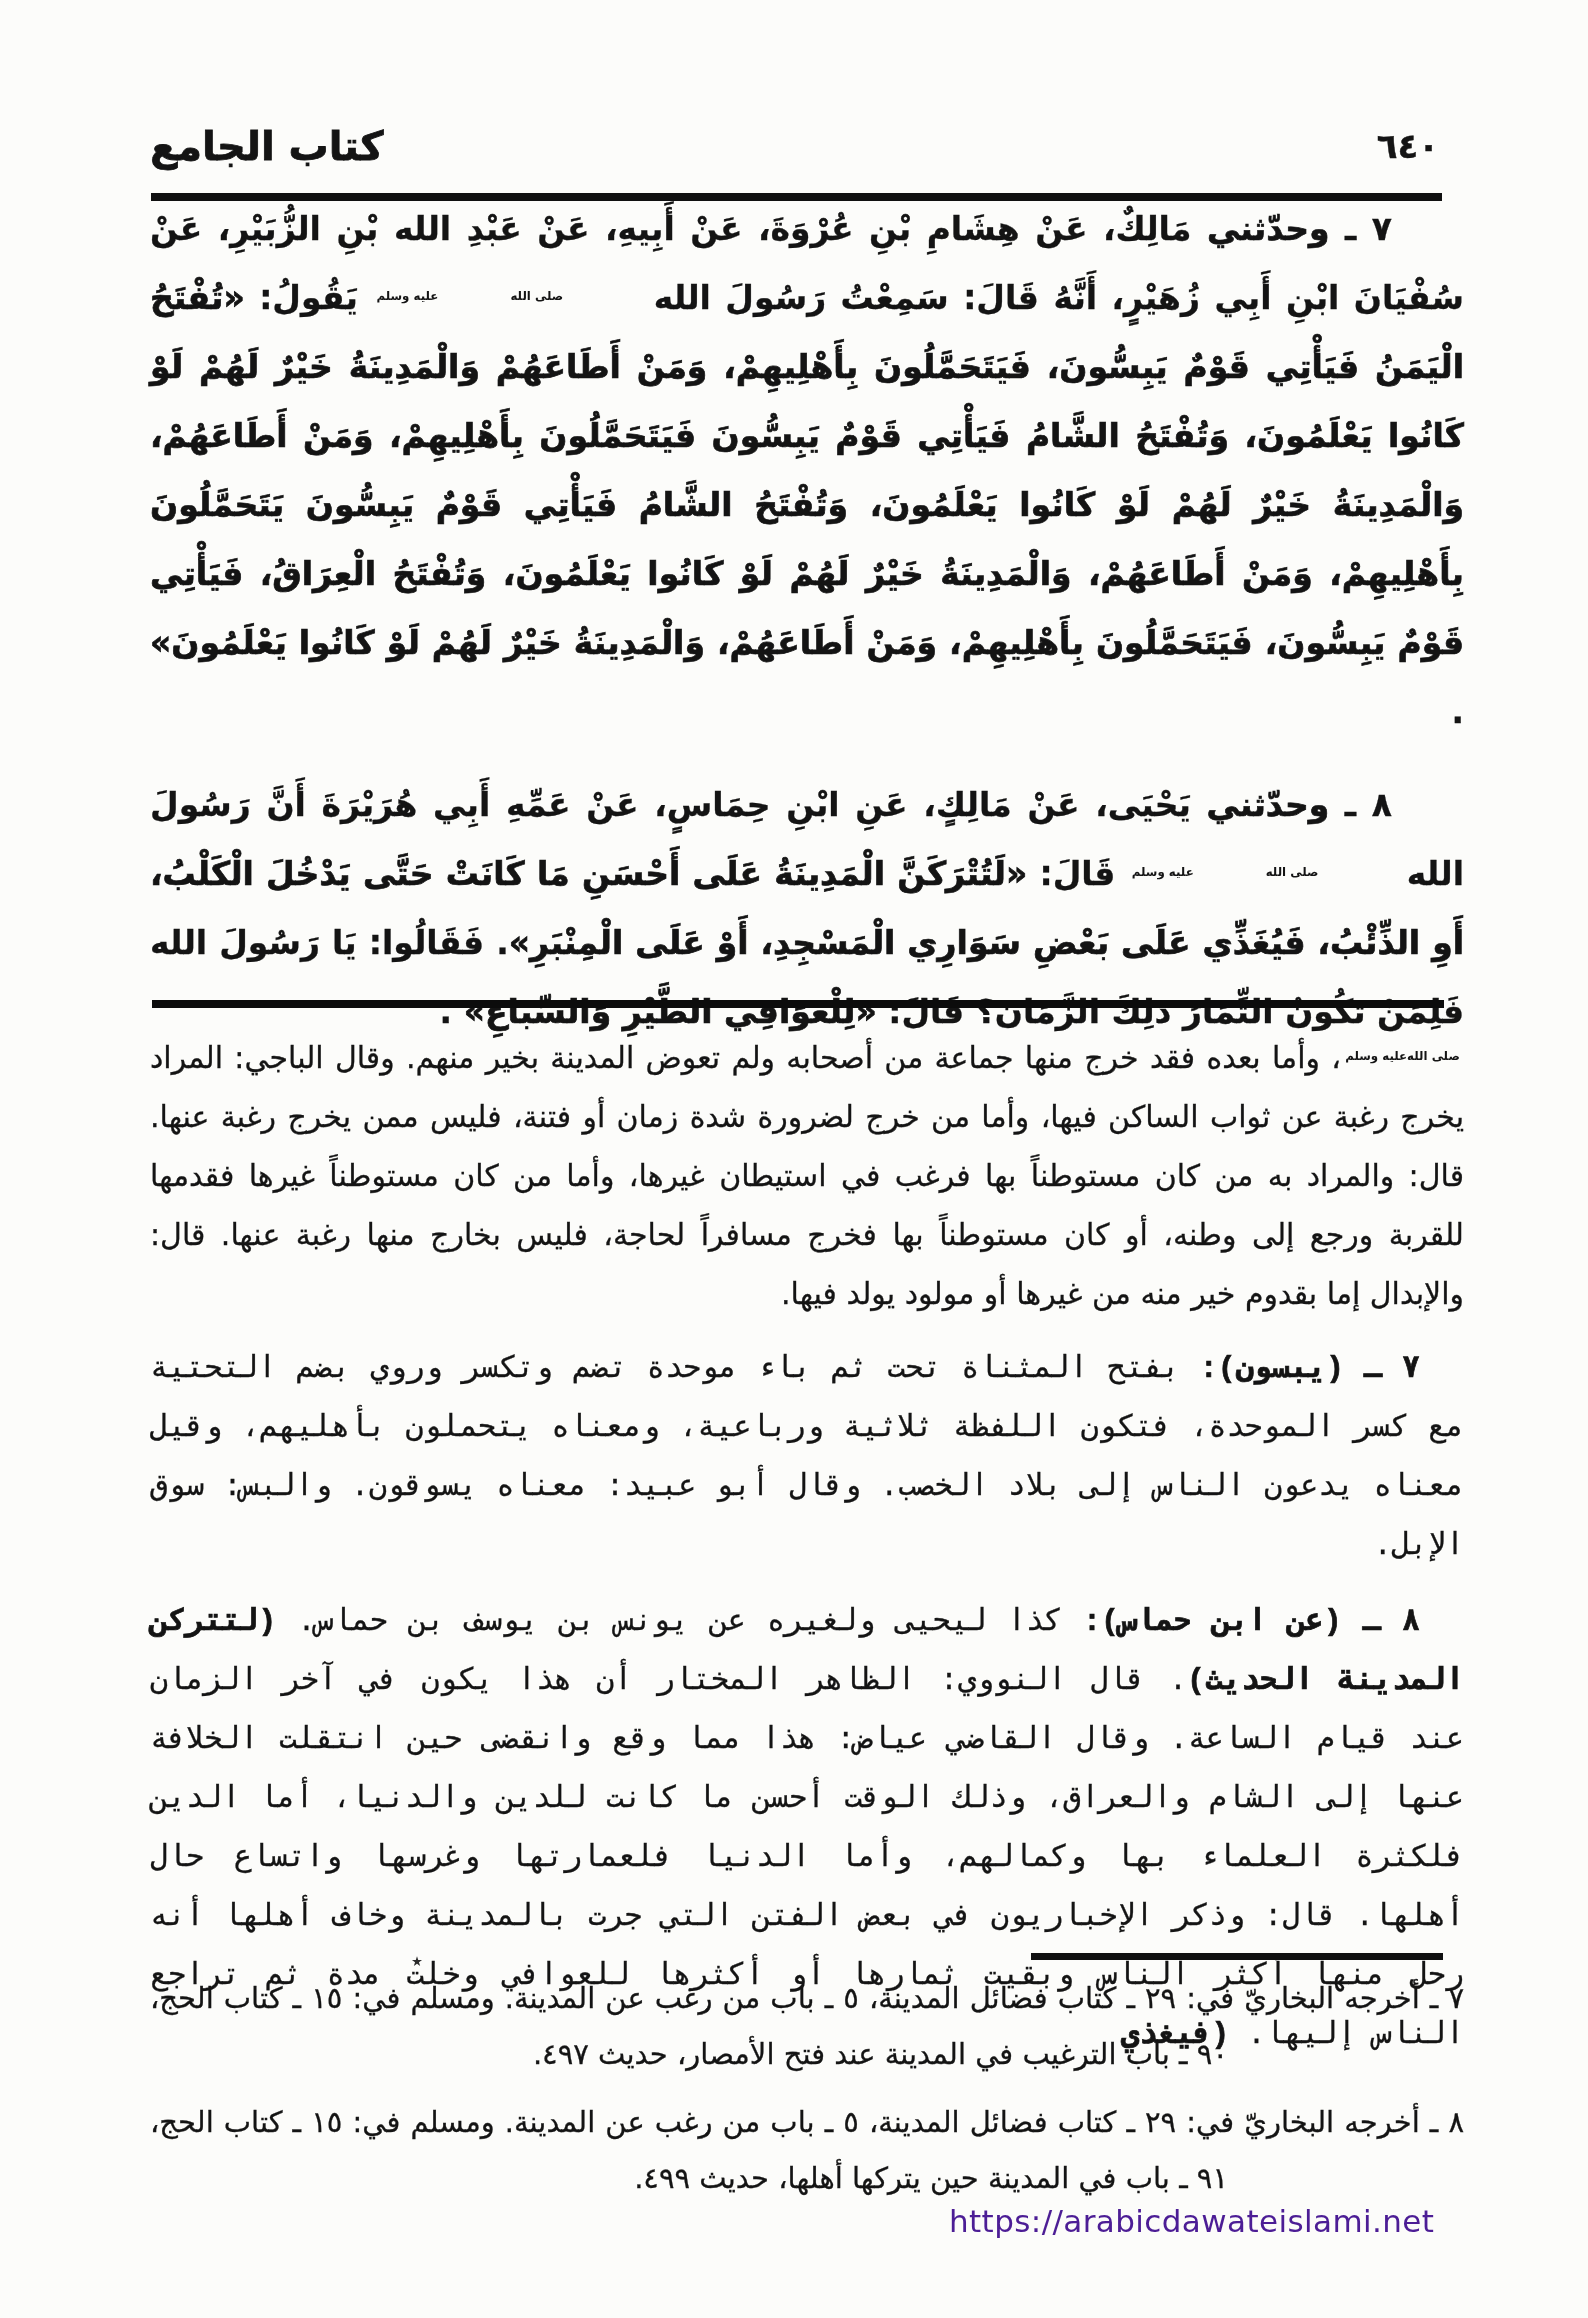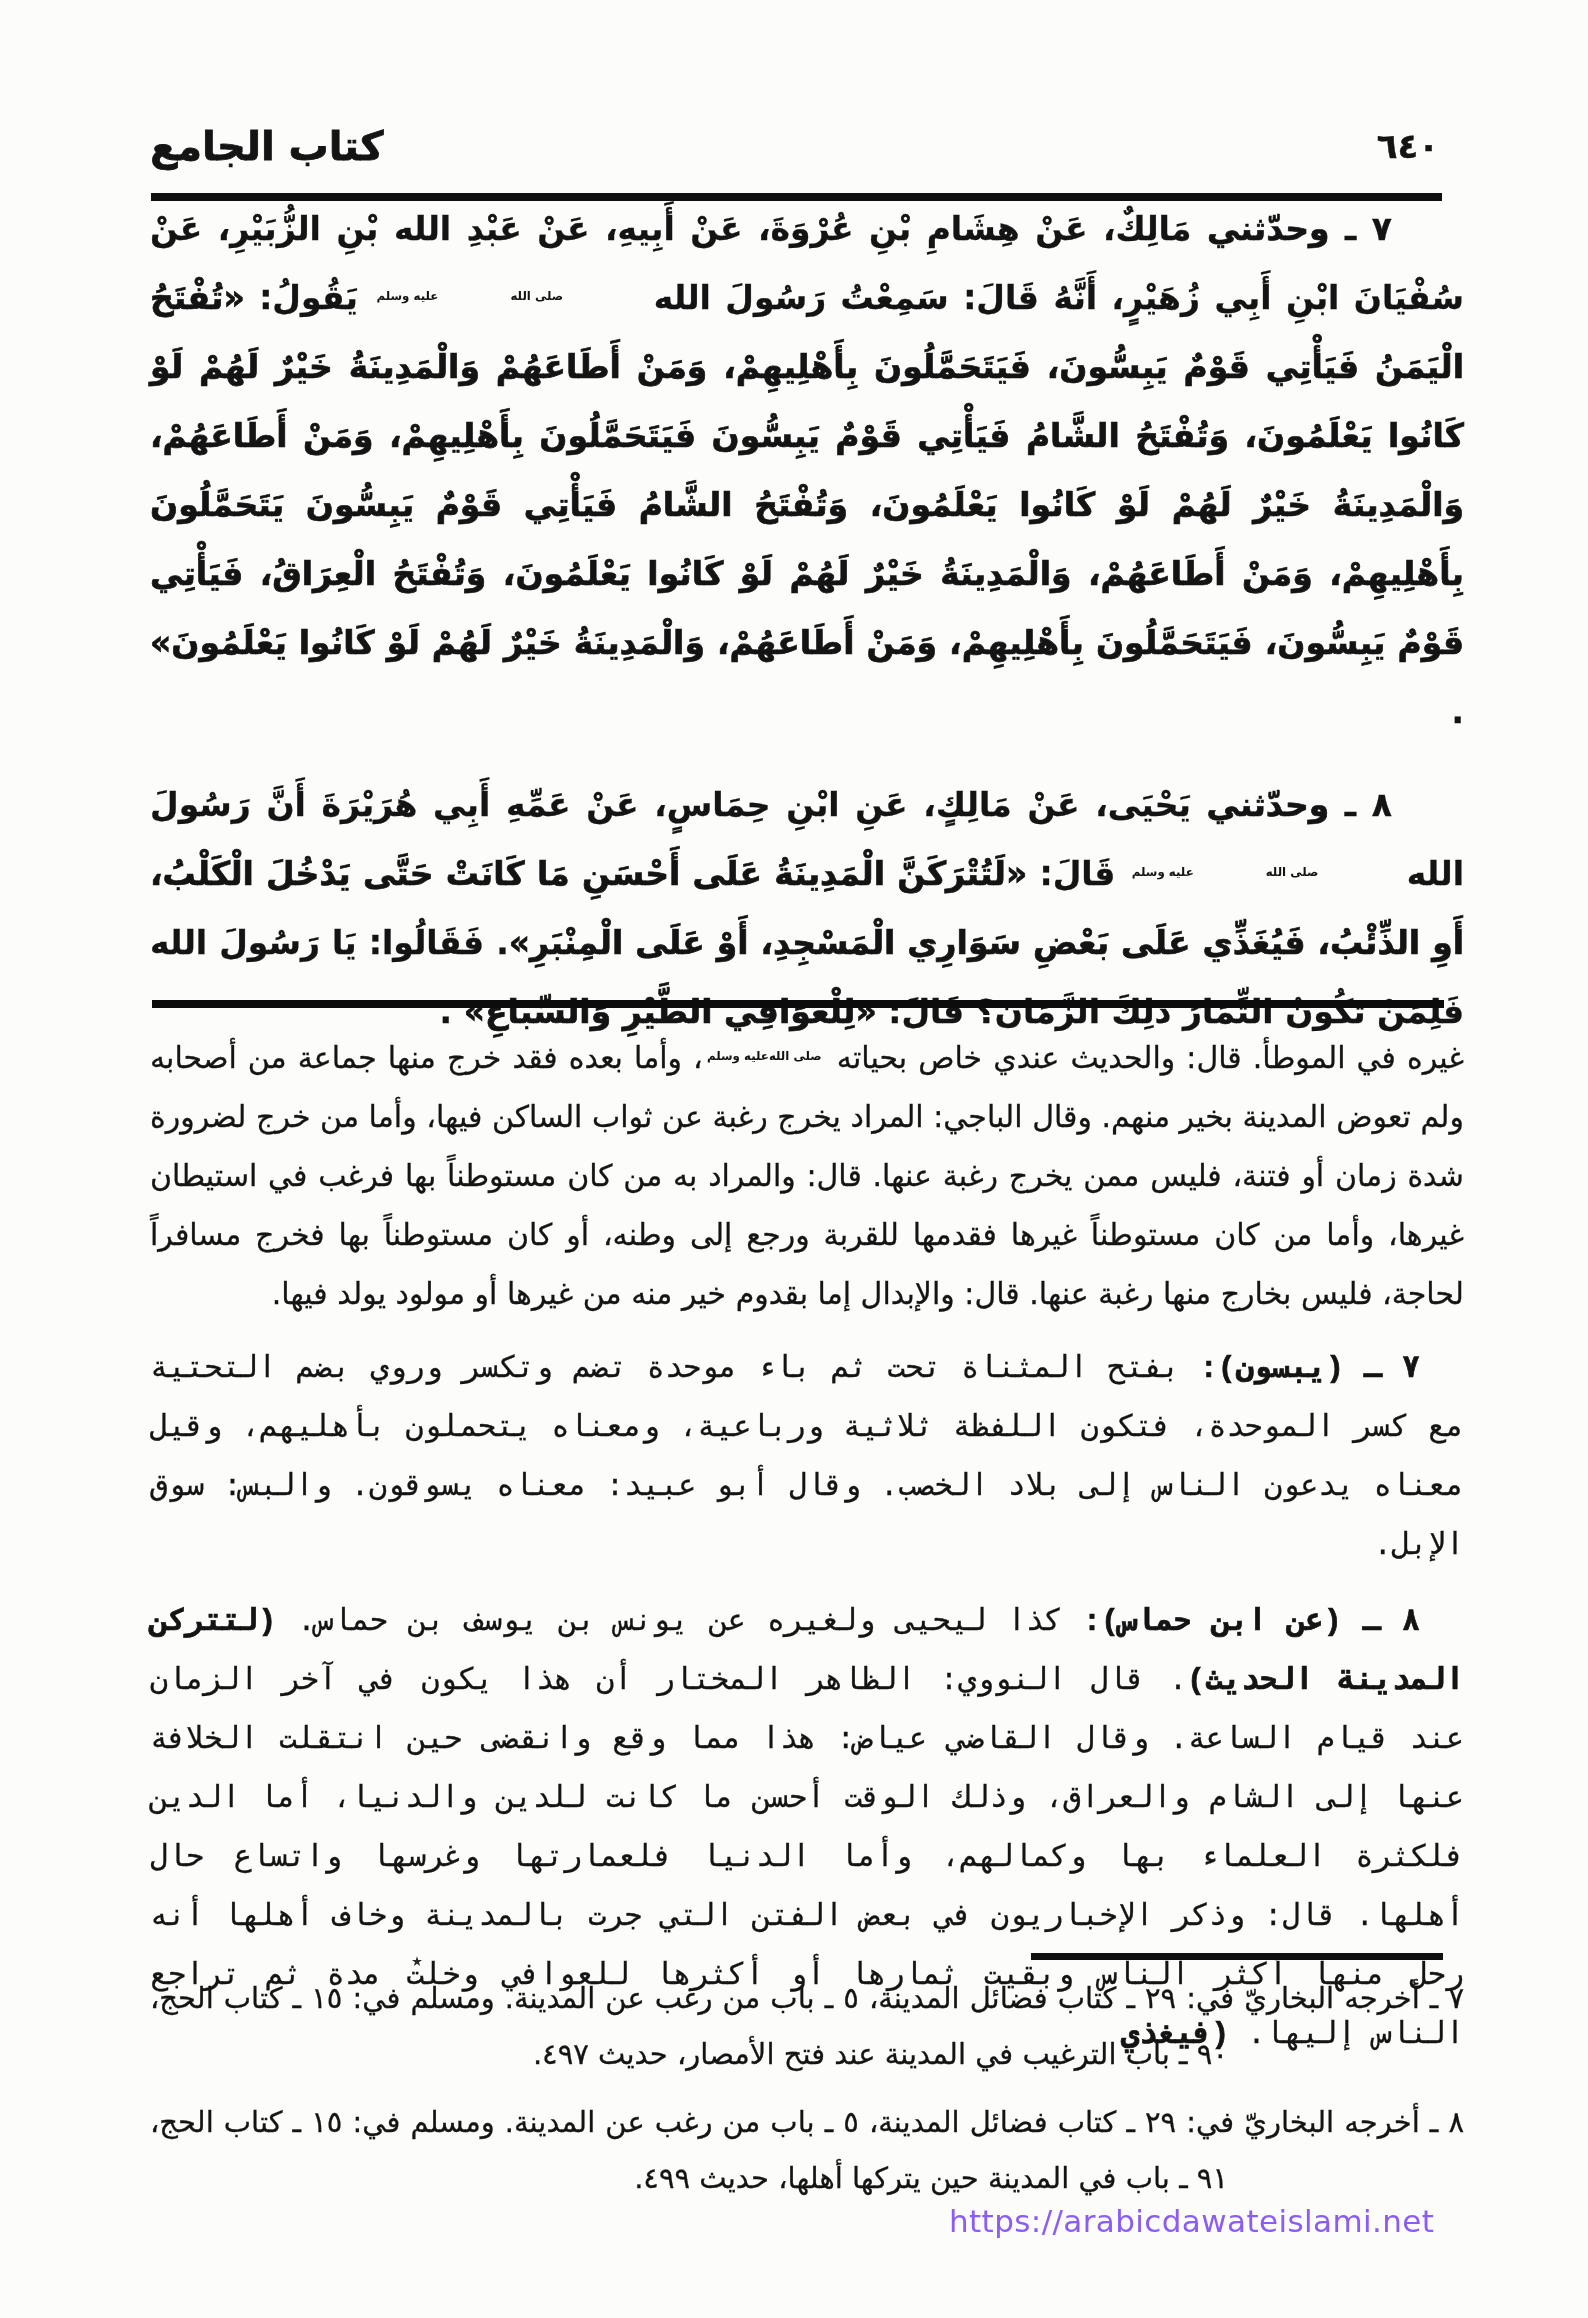--- a/index.html
+++ b/index.html
@@ -87,21 +87,21 @@
     font-size:29px; line-height:56px;
     -webkit-text-stroke:0.3px #1a1a1a;
     text-align:justify;
   }
   .footnote { padding-right:236px; text-indent:-236px; }
   .footnote + .footnote { margin-top:11.8px; }
 
   
   .watermark {
     position:absolute; top:2203px; left:949px;
-    font-size:31px; color:#8b5cf6;
+    font-size:31px; color:#4c1d95;
     direction:ltr; letter-spacing:0.4px;
     font-family:"DejaVu Sans", sans-serif;
     white-space:nowrap;
   }
 </style>
 </head>
 <body>
 
 <div class="page">
 
@@ -116,21 +116,21 @@
         </span><span> يَقُولُ: </span><span class="b hv">«تُفْتَحُ الْيَمَنُ فَيَأْتِي قَوْمٌ يَبِسُّونَ، فَيَتَحَمَّلُونَ بِأَهْلِيهِمْ، وَمَنْ أَطَاعَهُمْ وَالْمَدِينَةُ خَيْرٌ لَهُمْ لَوْ كَانُوا يَعْلَمُونَ، وَتُفْتَحُ الشَّامُ فَيَأْتِي قَوْمٌ يَبِسُّونَ فَيَتَحَمَّلُونَ بِأَهْلِيهِمْ، وَمَنْ أَطَاعَهُمْ، وَالْمَدِينَةُ خَيْرٌ لَهُمْ لَوْ كَانُوا يَعْلَمُونَ، وَتُفْتَحُ الشَّامُ فَيَأْتِي قَوْمٌ يَبِسُّونَ يَتَحَمَّلُونَ بِأَهْلِيهِمْ، وَمَنْ أَطَاعَهُمْ، وَالْمَدِينَةُ خَيْرٌ لَهُمْ لَوْ كَانُوا يَعْلَمُونَ، وَتُفْتَحُ الْعِرَاقُ، فَيَأْتِي قَوْمٌ يَبِسُّونَ، فَيَتَحَمَّلُونَ بِأَهْلِيهِمْ، وَمَنْ أَطَاعَهُمْ، وَالْمَدِينَةُ خَيْرٌ لَهُمْ لَوْ كَانُوا يَعْلَمُونَ»</span><span> .</span></p>
     <p><span>٨ ـ </span><span class="b hv">وحدّثني</span><span> يَحْيَى، عَنْ مَالِكٍ، عَنِ ابْنِ حِمَاسٍ، عَنْ عَمِّهِ أَبِي هُرَيْرَةَ أَنَّ رَسُولَ الله </span><span class="saw">
           <span>صلى الله</span>
           <span>عليه وسلم</span>
         </span><span> قَالَ: </span><span class="b hv">«لَتُتْرَكَنَّ الْمَدِينَةُ عَلَى أَحْسَنِ مَا كَانَتْ حَتَّى يَدْخُلَ الْكَلْبُ، أَوِ الذِّئْبُ، فَيُغَذِّي عَلَى بَعْضِ سَوَارِي الْمَسْجِدِ، أَوْ عَلَى الْمِنْبَرِ»</span><span>. فَقَالُوا: يَا رَسُولَ الله فَلِمَنْ تَكُونُ الثِّمَارُ ذلِكَ الزَّمَانَ؟ قَالَ: </span><span class="b hv">«لِلْعَوَافِي الطَّيْرِ وَالسِّبَاعِ»</span><span> .</span></p>
   </div>
 
   <div class="section-divider"></div>
 
   <div class="commentary-block">
-    <p><span>غيره في الموطأ. قال: والحديث عندي خاص بحياته </span><span class="saw">
+    <p><span class="saw">
           <span>صلى الله</span>
           <span>عليه وسلم</span>
         </span><span>، وأما بعده فقد خرج منها جماعة من أصحابه ولم تعوض المدينة بخير منهم. وقال الباجي: المراد يخرج رغبة عن ثواب الساكن فيها، وأما من خرج لضرورة شدة زمان أو فتنة، فليس ممن يخرج رغبة عنها. قال: والمراد به من كان مستوطناً بها فرغب في استيطان غيرها، وأما من كان مستوطناً غيرها فقدمها للقربة ورجع إلى وطنه، أو كان مستوطناً بها فخرج مسافراً لحاجة، فليس بخارج منها رغبة عنها. قال: والإبدال إما بقدوم خير منه من غيرها أو مولود يولد فيها.</span></p>
     <p class="indent"><span class="b hv">٧ ـ (يبسون): </span><span>بفتح المثناة تحت ثم باء موحدة تضم وتكسر وروي بضم التحتية مع كسر الموحدة، فتكون اللفظة ثلاثية ورباعية، ومعناه يتحملون بأهليهم، وقيل معناه يدعون الناس إلى بلاد الخصب. وقال أبو عبيد: معناه يسوقون. والبس: سوق الإبل.</span></p>
     <p class="indent"><span class="b hv">٨ ـ (عن ابن حماس): </span><span>كذا ليحيى ولغيره عن يونس بن يوسف بن حماس. </span><span class="b hv">(لتتركن المدينة الحديث)</span><span>. قال النووي: الظاهر المختار أن هذا يكون في آخر الزمان عند قيام الساعة. وقال القاضي عياض: هذا مما وقع وانقضى حين انتقلت الخلافة عنها إلى الشام والعراق، وذلك الوقت أحسن ما كانت للدين والدنيا، أما الدين فلكثرة العلماء بها وكمالهم، وأما الدنيا فلعمارتها وغرسها واتساع حال أهلها. قال: وذكر الإخباريون في بعض الفتن التي جرت بالمدينة وخاف أهلها أنه رحل منها أكثر الناس وبقيت ثمارها أو أكثرها للعوافي وخلت مدة ثم تراجع الناس إليها. </span><span class="b hv">(فيغذي</span></p>
   </div>
 
   <div class="star">٭</div>
   <div class="footnote-separator"></div>
 

